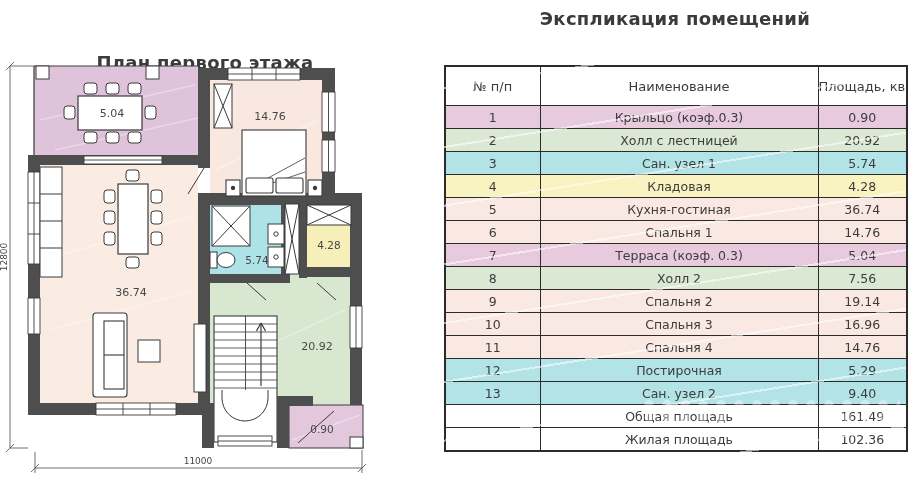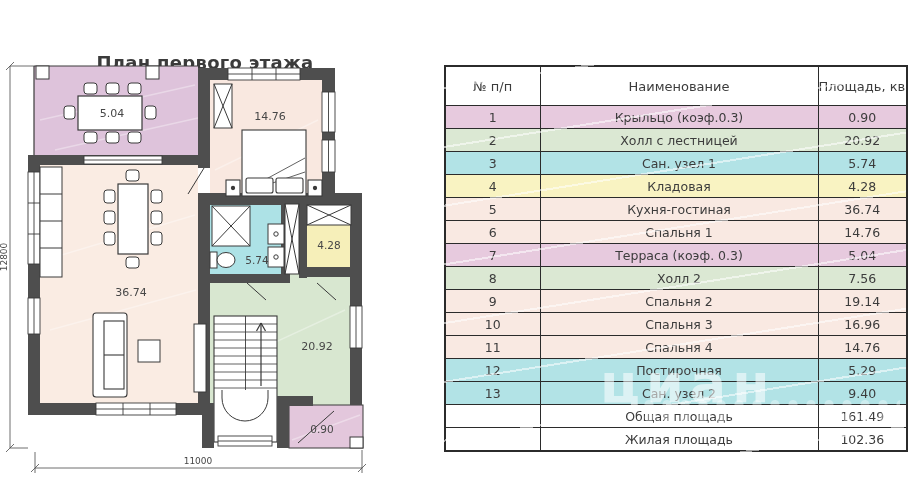--- a/index.html
+++ b/index.html
@@ -240,20 +240,21 @@
         <line x1="31" y1="472" x2="39" y2="464"></line>
           <line x1="358" y1="472" x2="366" y2="464"></line>
         <line x1="35" y1="452" x2="35" y2="473"></line>
           <line x1="362" y1="450" x2="362" y2="473"></line>
       </g>
       <text x="198" y="464" font-size="9" text-anchor="middle" fill="#4a4a4a">11000</text>
       <text x="0" y="0" font-size="9" text-anchor="middle" fill="#4a4a4a" transform="translate(7,257) rotate(-90)">12800</text>
     </svg>
   </div>
 
+  <div class="panel-title table-title">Экспликация помещений</div>
 
   <div class="table-panel">
     <table class="explication">
       <colgroup>
           <col class="c-num">
           <col class="c-name">
           <col class="c-area">
         </colgroup>
       <thead>
         <tr>
@@ -334,17 +335,16 @@
             <td>161.49</td>
           </tr>
           <tr style="background: rgb(255, 255, 255);">
             <td></td>
             <td>Жилая площадь</td>
             <td>102.36</td>
           </tr>
         </tbody>
     </table>
     <div class="streaks"></div>
-    <div class="watermark">циан</div>
     <div class="watermark-dots"></div>
   </div>
 
 </div>
 
 </body></html>

